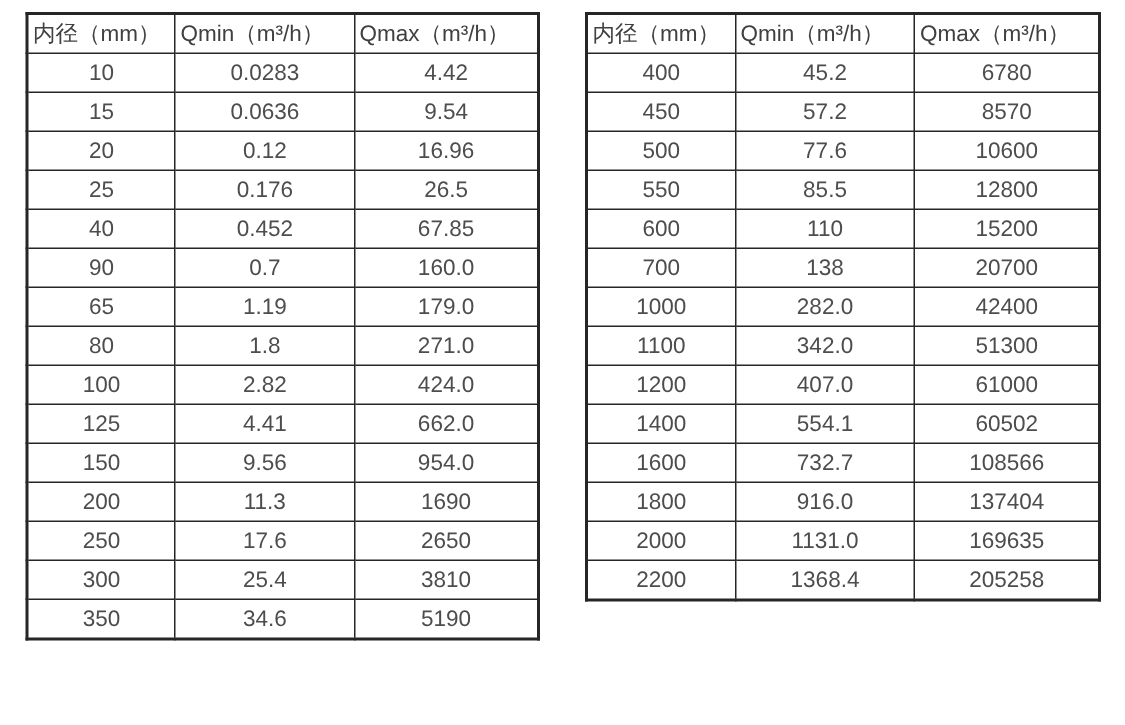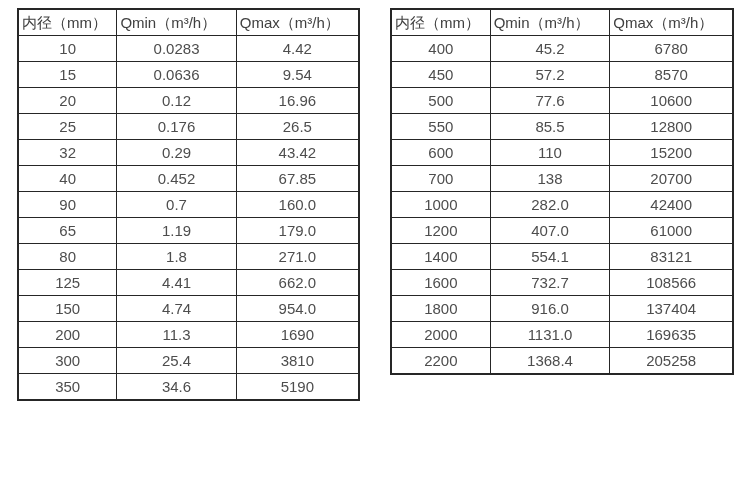--- a/index.html
+++ b/index.html
@@ -84,58 +84,63 @@
           <td>20</td>
           <td>0.12</td>
           <td>16.96</td>
         </tr>
         <tr>
           <td>25</td>
           <td>0.176</td>
           <td>26.5</td>
         </tr>
         <tr>
-          <td>32</td>
-          <td>0.29</td>
-          <td>43.42</td>
-        </tr>
-        <tr>
           <td>40</td>
           <td>0.452</td>
           <td>67.85</td>
         </tr>
         <tr>
           <td>90</td>
           <td>0.7</td>
           <td>160.0</td>
         </tr>
         <tr>
           <td>65</td>
           <td>1.19</td>
           <td>179.0</td>
         </tr>
         <tr>
           <td>80</td>
           <td>1.8</td>
           <td>271.0</td>
         </tr>
         <tr>
+          <td>100</td>
+          <td>2.82</td>
+          <td>424.0</td>
+        </tr>
+        <tr>
           <td>125</td>
           <td>4.41</td>
           <td>662.0</td>
         </tr>
         <tr>
           <td>150</td>
-          <td>4.74</td>
+          <td>9.56</td>
           <td>954.0</td>
         </tr>
         <tr>
           <td>200</td>
           <td>11.3</td>
           <td>1690</td>
+        </tr>
+        <tr>
+          <td>250</td>
+          <td>17.6</td>
+          <td>2650</td>
         </tr>
         <tr>
           <td>300</td>
           <td>25.4</td>
           <td>3810</td>
         </tr>
         <tr>
           <td>350</td>
           <td>34.6</td>
           <td>5190</td>
@@ -186,28 +191,33 @@
           <td>700</td>
           <td>138</td>
           <td>20700</td>
         </tr>
         <tr>
           <td>1000</td>
           <td>282.0</td>
           <td>42400</td>
         </tr>
         <tr>
+          <td>1100</td>
+          <td>342.0</td>
+          <td>51300</td>
+        </tr>
+        <tr>
           <td>1200</td>
           <td>407.0</td>
           <td>61000</td>
         </tr>
         <tr>
           <td>1400</td>
           <td>554.1</td>
-          <td>83121</td>
+          <td>60502</td>
         </tr>
         <tr>
           <td>1600</td>
           <td>732.7</td>
           <td>108566</td>
         </tr>
         <tr>
           <td>1800</td>
           <td>916.0</td>
           <td>137404</td>

